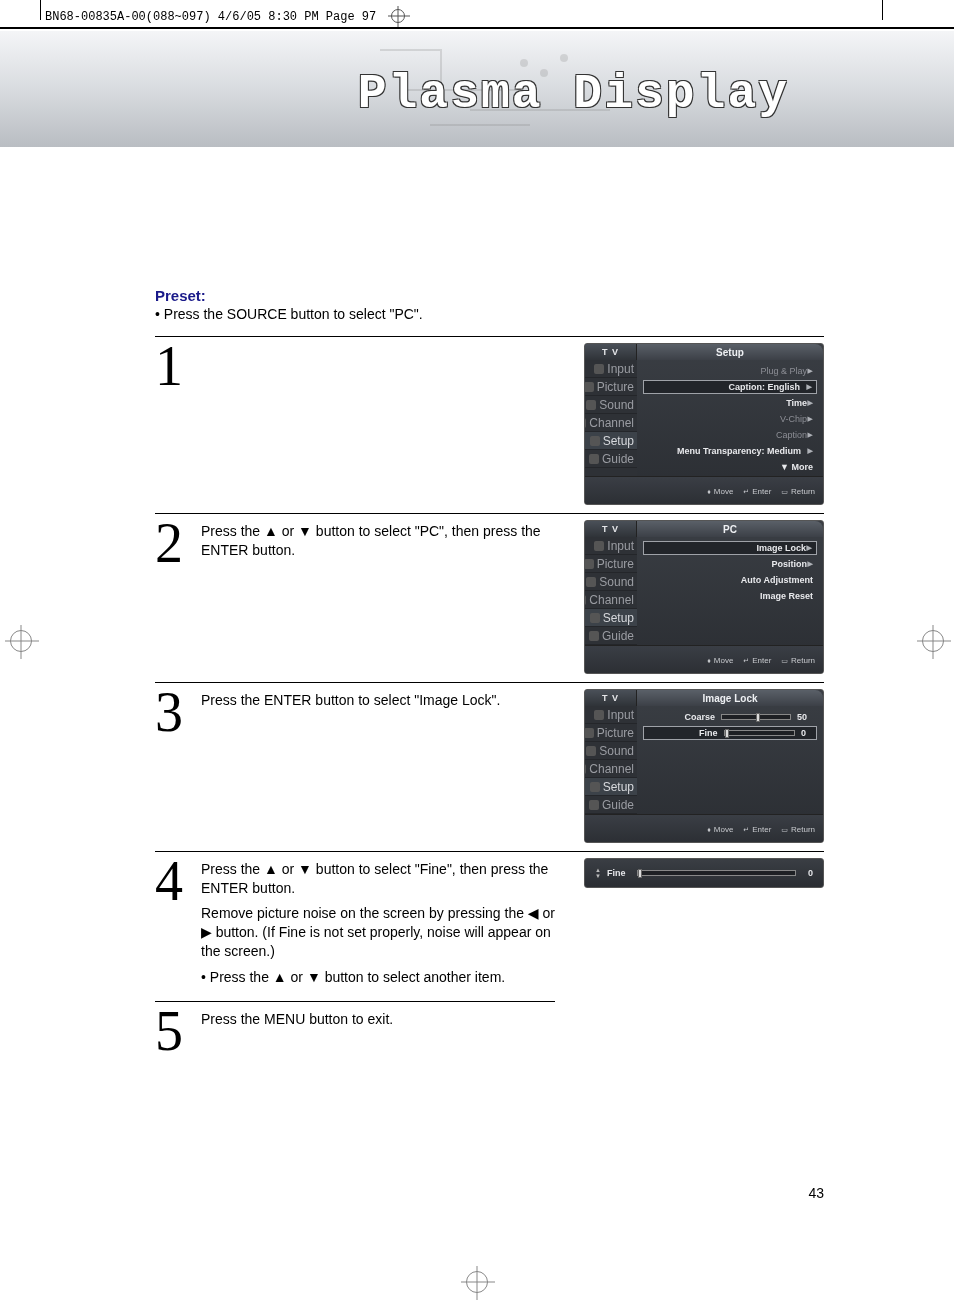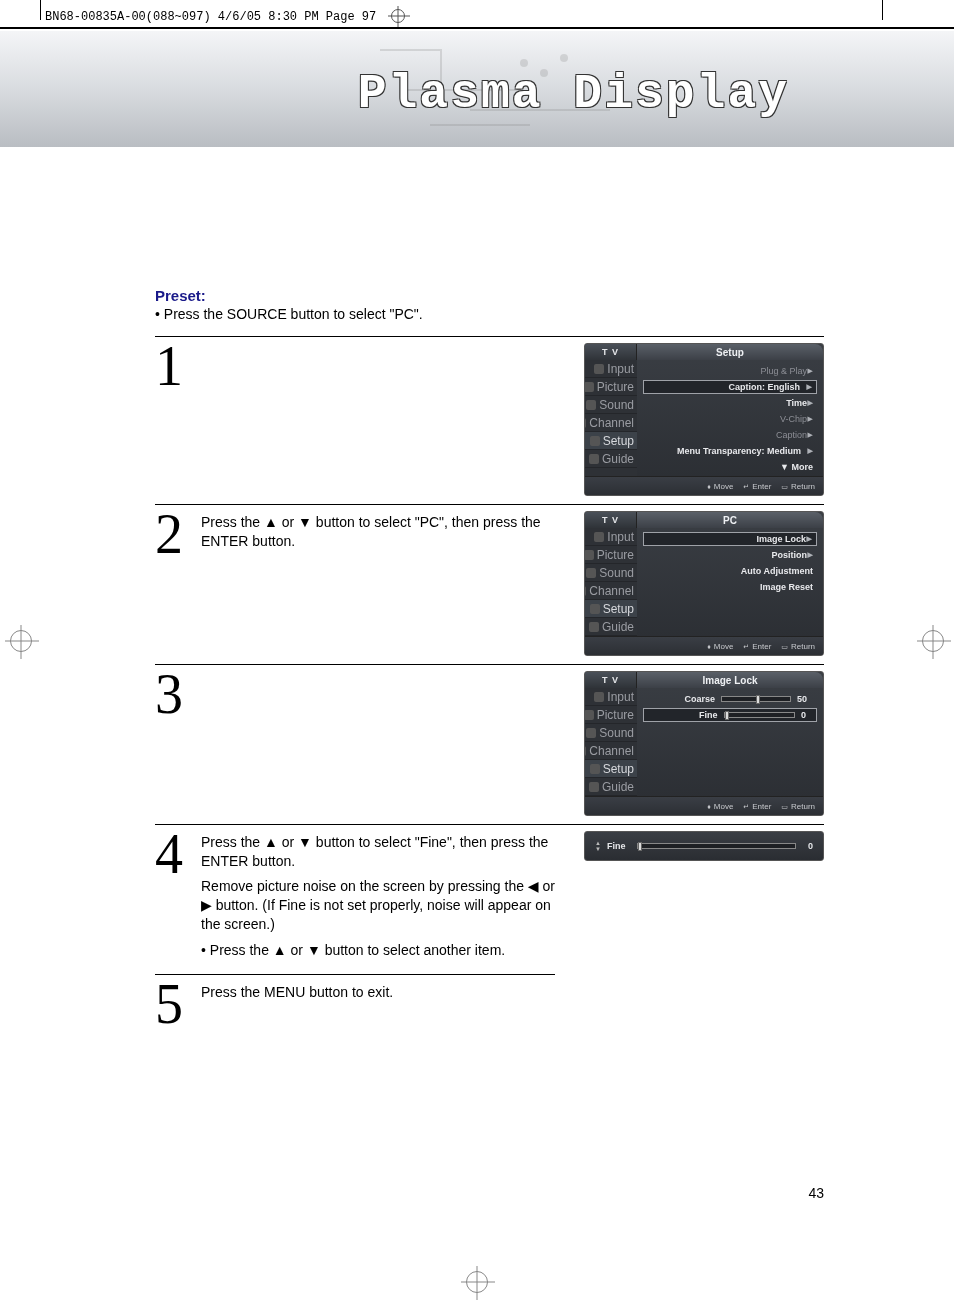--- a/index.html
+++ b/index.html
@@ -182,25 +182,25 @@
     border:1px solid #9fa2a8;
     background:#22252a;
     color:#e8e9ec;
     font-weight:bold;
   }
   .osd-row .lbl { flex:1; }
   .osd-row .val { flex:0 0 auto; margin-right:6px; }
   .osd-row .ar { flex:0 0 6px; color:#aeb1b7; font-size:7px; }
   .osd-row.bright { color:#e8e9ec; font-weight:bold; }
   .osd-footer {
-    height:19px;
+    height:28px;
     background: linear-gradient(to bottom,#3a3e45,#2c2f34);
-    display:flex; justify-content:flex-end; align-items:flex-end;
+    display:flex; justify-content:flex-end; align-items:flex-start;
     gap:10px;
-    padding:4px 8px;
+    padding:10px 8px;
     font-size:8px;
     color:#c7c9cd;
     border-top:1px solid #222;
   }
   .osd-footer .fic { display:flex; align-items:center; gap:3px; }
   .osd-footer .glyph { font-size:7px; }
   .slider {
     flex:1;
     height:6px;
     border:1px solid #888;
@@ -436,20 +436,23 @@
               <span class="glyph">▭</span>
               <span>Return</span>
             </span>
         </div>
       </div>
     </div>
   </div>
 
   <div class="step-row">
     <div class="step-num">3</div>
+    <div class="step-text-col">
+      <p>Press the ENTER button to select "Image Lock".</p>
+    </div>
     <div class="step-screen-col">
       <div class="osd">
         <div class="osd-header">
           <div class="osd-header-src">T V</div>
           <div class="osd-header-title">Image Lock</div>
         </div>
         <div class="osd-body">
           <div class="osd-nav">
             <div class="osd-nav-item">
                 <span class="nav-ic"></span>

